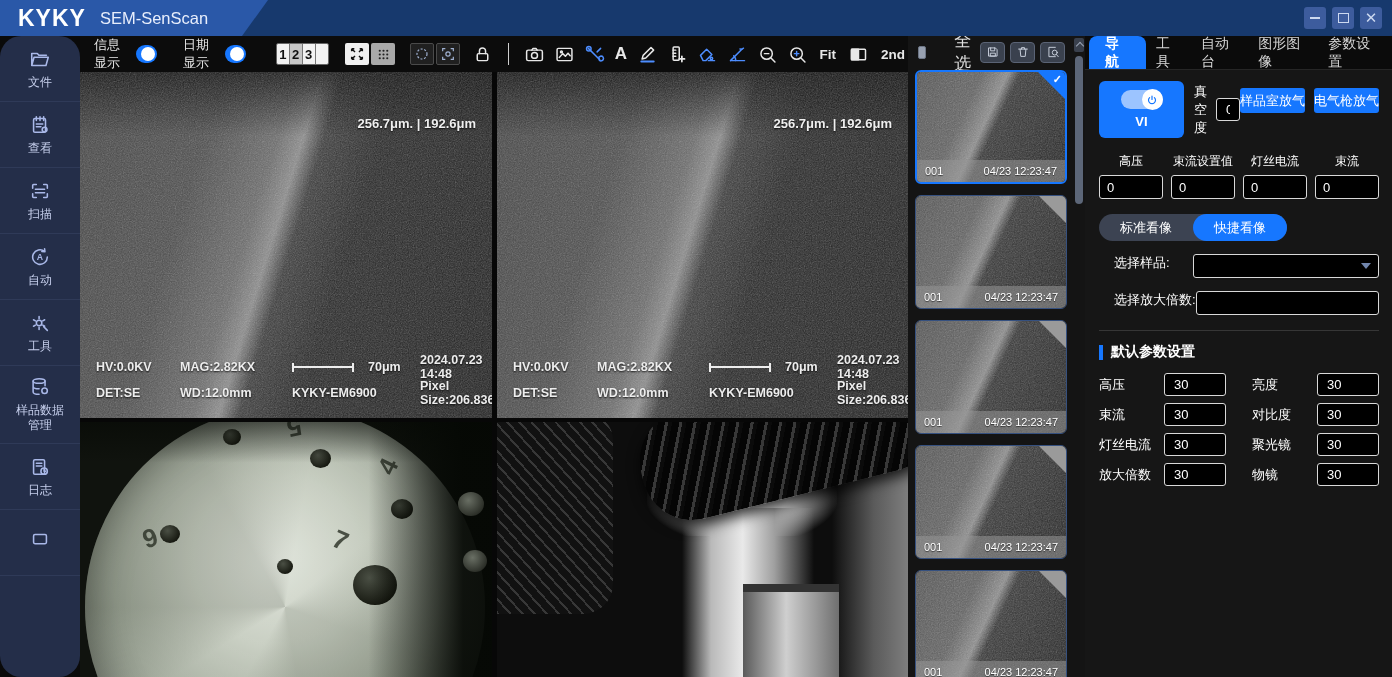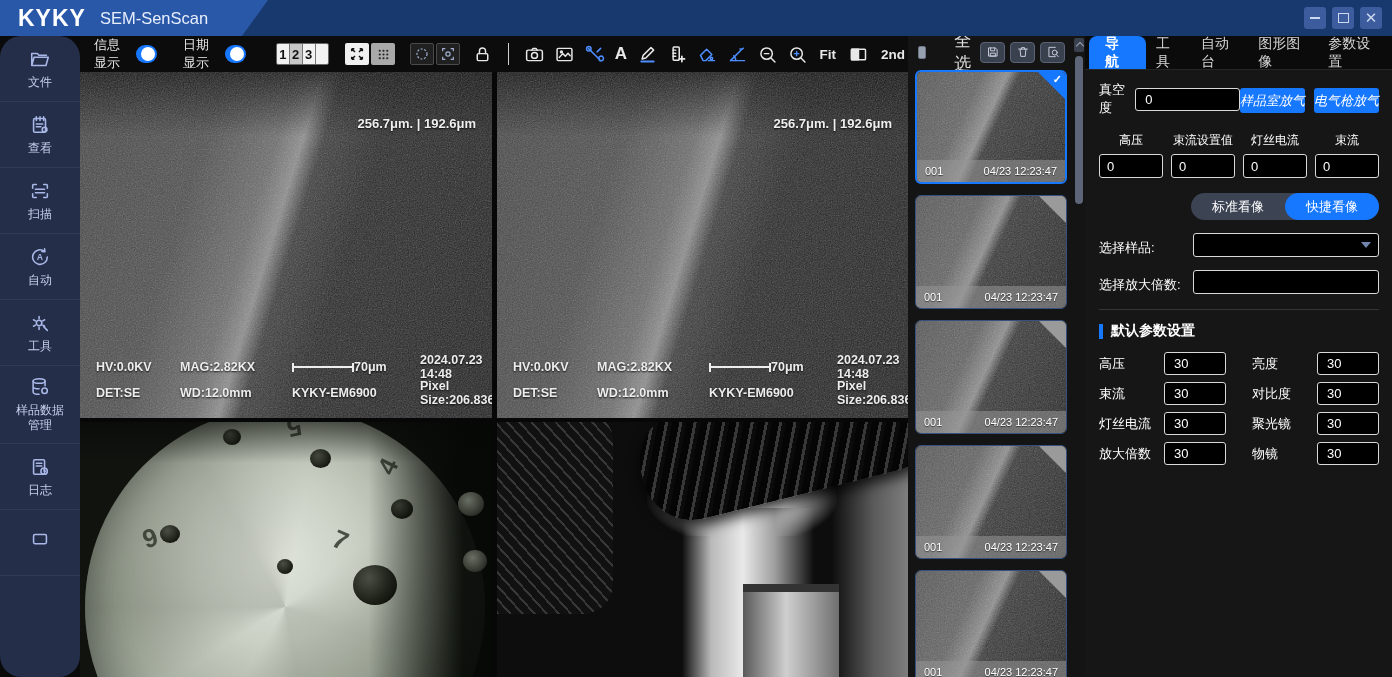--- a/index.html
+++ b/index.html
@@ -60,21 +60,21 @@
   .q4 { left:417px; top:350px; width:411px; height:255px; }
   .sem-bg { position:absolute; inset:0;
     background:linear-gradient(180deg, rgba(16,16,16,.9) 0px, rgba(16,16,16,0) 64px),
                linear-gradient(107deg,#454545 0%,#4d4d4d 28%,#6c6c6c 42%,#8d8d8d 47%,#3d3d3d 51%,#282828 62%,#202020 100%); }
   .noise { position:absolute; inset:0; width:100%; height:100%; opacity:.38; }
   .fov { position:absolute; top:44px; right:16px; color:#efefef; font-weight:bold; font-size:13px;
          text-shadow:0 1px 2px rgba(0,0,0,.9); }
   .meta { position:absolute; left:16px; bottom:12px; display:grid;
           grid-template-columns:84px 112px 128px auto; grid-auto-rows:26px; align-items:center;
           color:#ededed; font-size:12.5px; font-weight:bold; text-shadow:0 1px 2px rgba(0,0,0,.85); }
-  .sbar { display:flex; align-items:center; gap:0; }
+  .sbar { display:flex; align-items:center; gap:14px; }
   .sbar-line { width:62px; height:9px; border-left:2px solid #ededed; border-right:2px solid #ededed; position:relative; }
   .sbar-line::after { content:""; position:absolute; left:0; right:0; top:3.5px; height:2px; background:#ededed; }
 
   
   .q3 { background:#10130e; }
   .disc { position:absolute; left:5px; top:-15px; width:400px; height:400px; border-radius:50%;
           background:radial-gradient(circle at 48% 38%, #dde2d8 0%, #c2c9bb 26%, #9aa393 52%, #6b7465 74%, #3c4238 92%, #262b23 100%);
           box-shadow:inset 0 0 40px rgba(0,0,0,.35); }
   .disc::before { content:""; position:absolute; inset:0; border-radius:50%;
           background:conic-gradient(from 210deg, rgba(255,255,255,.14) 0 28deg, rgba(0,0,0,.10) 60deg 120deg,
@@ -147,30 +147,30 @@
   .vi-knob { position:absolute; right:0px; top:-1px; width:21px; height:21px; background:#fff; border-radius:50%;
              display:flex; align-items:center; justify-content:center; }
   .vi-knob svg { width:12px; height:12px; stroke:#1677ff; fill:none; stroke-width:2.4; stroke-linecap:round; }
   .vi-label { color:#fff; font-size:13px; font-weight:bold; }
   .row1-right { flex:1; display:flex; justify-content:space-between; }
   .vac-row { display:flex; align-items:center; gap:9px; }
   .inp { background:#000; border:1px solid #d9d9d9; border-radius:3px; color:#fff; font-size:13px;
          padding:0 9px; height:23px; width:100%; font-family:"Liberation Sans",sans-serif; }
   .vent-row { display:flex; gap:9px; margin-top:7px; }
   .bluebtn { flex:1; height:25px; background:#1677ff; border:none; border-radius:3px; color:#fff;
-             font-size:13px; cursor:pointer; font-family:"Liberation Sans",sans-serif; white-space:nowrap;font-style:italic; }
+             font-size:13px; cursor:pointer; font-family:"Liberation Sans",sans-serif; white-space:nowrap; }
   .fields { display:flex; gap:8px; margin-top:15px; }
   .fcell { flex:1; min-width:0; display:flex; flex-direction:column; align-items:center; gap:5px; }
   .fcell .flabel { font-size:12px; white-space:nowrap; }
   .fcell .inp { height:24px; padding:0 7px; }
-  .moderow { display:flex; justify-content:flex-end; margin-top:15px; }
+  .moderow { display:flex; justify-content:flex-start; margin-top:15px; }
   .pill { display:flex; background:#3c4352; border-radius:14px; height:27px; overflow:visible; }
   .pseg { padding:0 21px; line-height:27px; font-size:13px; color:#fff; border-radius:14px; cursor:pointer; white-space:nowrap; }
   .pseg.active { background:#1677ff; }
-  .selrow { display:flex; align-items:flex-end; margin-top:13px; }
+  .selrow { display:flex; align-items:flex-start; margin-top:13px;margin-left:15px; }
   .selrow .slabel { white-space:nowrap; }
   .selbox { margin-left:auto; width:186px; position:relative; }
   .selbox .inp { height:24px; }
   .caret { position:absolute; right:8px; top:9px; width:0; height:0;
            border-left:5px solid transparent; border-right:5px solid transparent; border-top:6px solid #7186ad; }
   .hr { border-top:1px solid #363636; margin-top:15px; }
   .sechead { display:flex; align-items:center; gap:8px; margin-top:12px; }
   .secbar { width:4px; height:15px; background:#1677ff; }
   .sectitle { font-weight:bold; font-size:14px; }
   .defgrid { display:grid; grid-template-columns:1fr 1fr; column-gap:26px; row-gap:7px; margin-top:12px; }
@@ -556,20 +556,31 @@
     <div class="rtabs">
       <div class="rtab active">导航</div>
       <div class="rtab">工具</div>
       <div class="rtab">自动台</div>
       <div class="rtab">图形图像</div>
       <div class="rtab">参数设置</div>
     </div>
 
     <div class="rbody">
       <div class="row1">
+        <div class="vi-box">
+          <div class="vi-toggle">
+            <div class="vi-knob">
+              <svg viewBox="0 0 24 24">
+                  <path d="M12 4v7"></path>
+                  <path d="M7.2 7.2a7 7 0 1 0 9.6 0"></path>
+                </svg>
+            </div>
+          </div>
+          <span class="vi-label">VI</span>
+        </div>
         <div class="row1-right">
           <div class="vac-row">
             <span>真空度</span>
             <input class="inp" value="0" style="">
           </div>
           <div class="vent-row">
             <button class="bluebtn">样品室放气</button>
             <button class="bluebtn">电气枪放气</button>
           </div>
         </div>

